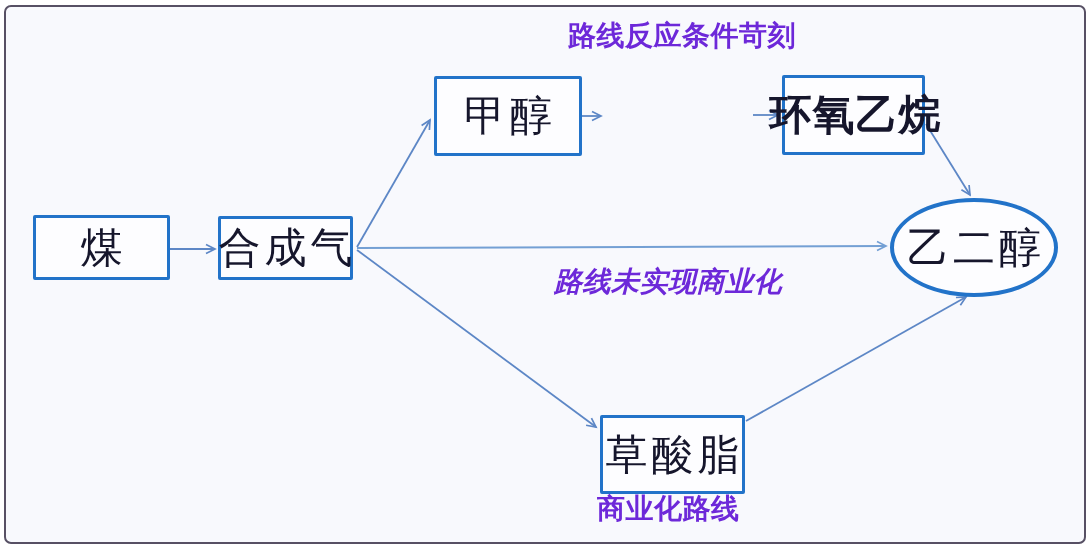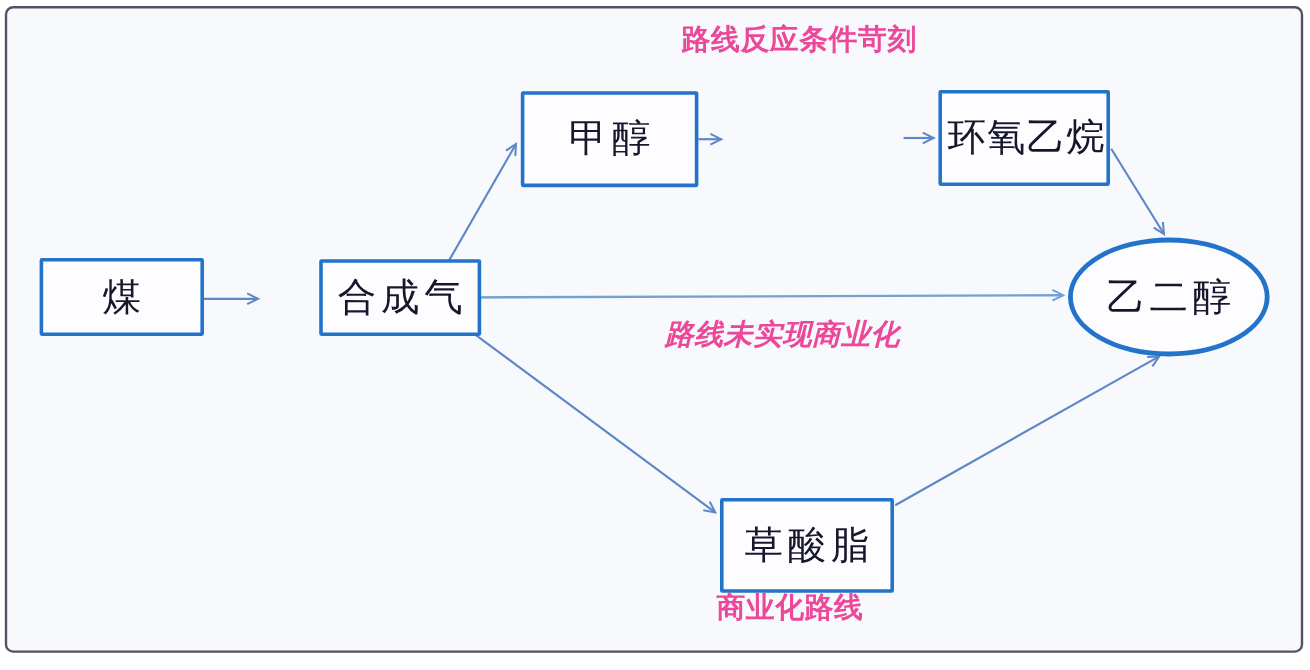--- a/index.html
+++ b/index.html
@@ -28,34 +28,34 @@
   }
   .node {
     position: absolute;
     box-sizing: border-box;
     border: 3px solid #2273c9;
     background: #fdfdff;
     display: flex;
     align-items: center;
     justify-content: center;
     color: #16162c;
-    font-size: 32px;
+    font-size: 42px;
     letter-spacing: 4px;
     border-radius: 2px;
   }
   .node.ellipse {
     border-radius: 50%;
     border-width: 4px;
     justify-content: center;
   }
   .node span { transform: translateX(2px); white-space: nowrap; }
   .annotation {
     position: absolute;
-    color: #ec4899;
-    font-size: 24px;
+    color: #6d28d9;
+    font-size: 28px;
     font-weight: 600;
     white-space: nowrap;
     letter-spacing: 0.5px;
   }
 </style>
 </head>
 <body>
 
 <div id="app">
 
@@ -77,30 +77,30 @@
     <line x1="582" y1="116" x2="601" y2="116" stroke="#5d87c6" stroke-width="1.8" marker-end="url(#arrowhead)"></line>
     <line x1="753" y1="115" x2="778" y2="115" stroke="#5d87c6" stroke-width="1.8" marker-end="url(#arrowhead)"></line>
     <line x1="926" y1="124" x2="970" y2="195" stroke="#5d87c6" stroke-width="1.8" marker-end="url(#arrowhead)"></line>
     <line x1="746" y1="421" x2="966" y2="297" stroke="#5d87c6" stroke-width="1.8" marker-end="url(#arrowhead)"></line>
   </svg>
 
   <div class="node" style="left:33px; top:215px; width:137px; height:65px;">
     <span>煤</span>
   </div>
 
-  <div class="node" style="left:218px; top:216px; width:135px; height:64px;margin-left:48px;">
+  <div class="node" style="left:218px; top:216px; width:135px; height:64px;">
     <span>合成气</span>
   </div>
 
   <div class="node" style="left:434px; top:76px; width:148px; height:80px;">
     <span>甲醇</span>
   </div>
 
 
-  <div class="node" style="left:782px; top:75px; width:143px; height:80px; letter-spacing:1px;">
+  <div class="node" style="left:782px; top:75px; width:143px; height:80px; letter-spacing:1px;font-weight:bold;">
     <span>环氧乙烷</span>
   </div>
 
   <div class="node" style="left:600px; top:391px; width:145px; height:79px;margin-top:24px;">
     <span>草酸脂</span>
   </div>
 
   <div class="node ellipse" style="left:890px; top:198px; width:168px; height:99px;">
     <span>乙二醇</span>
   </div>

